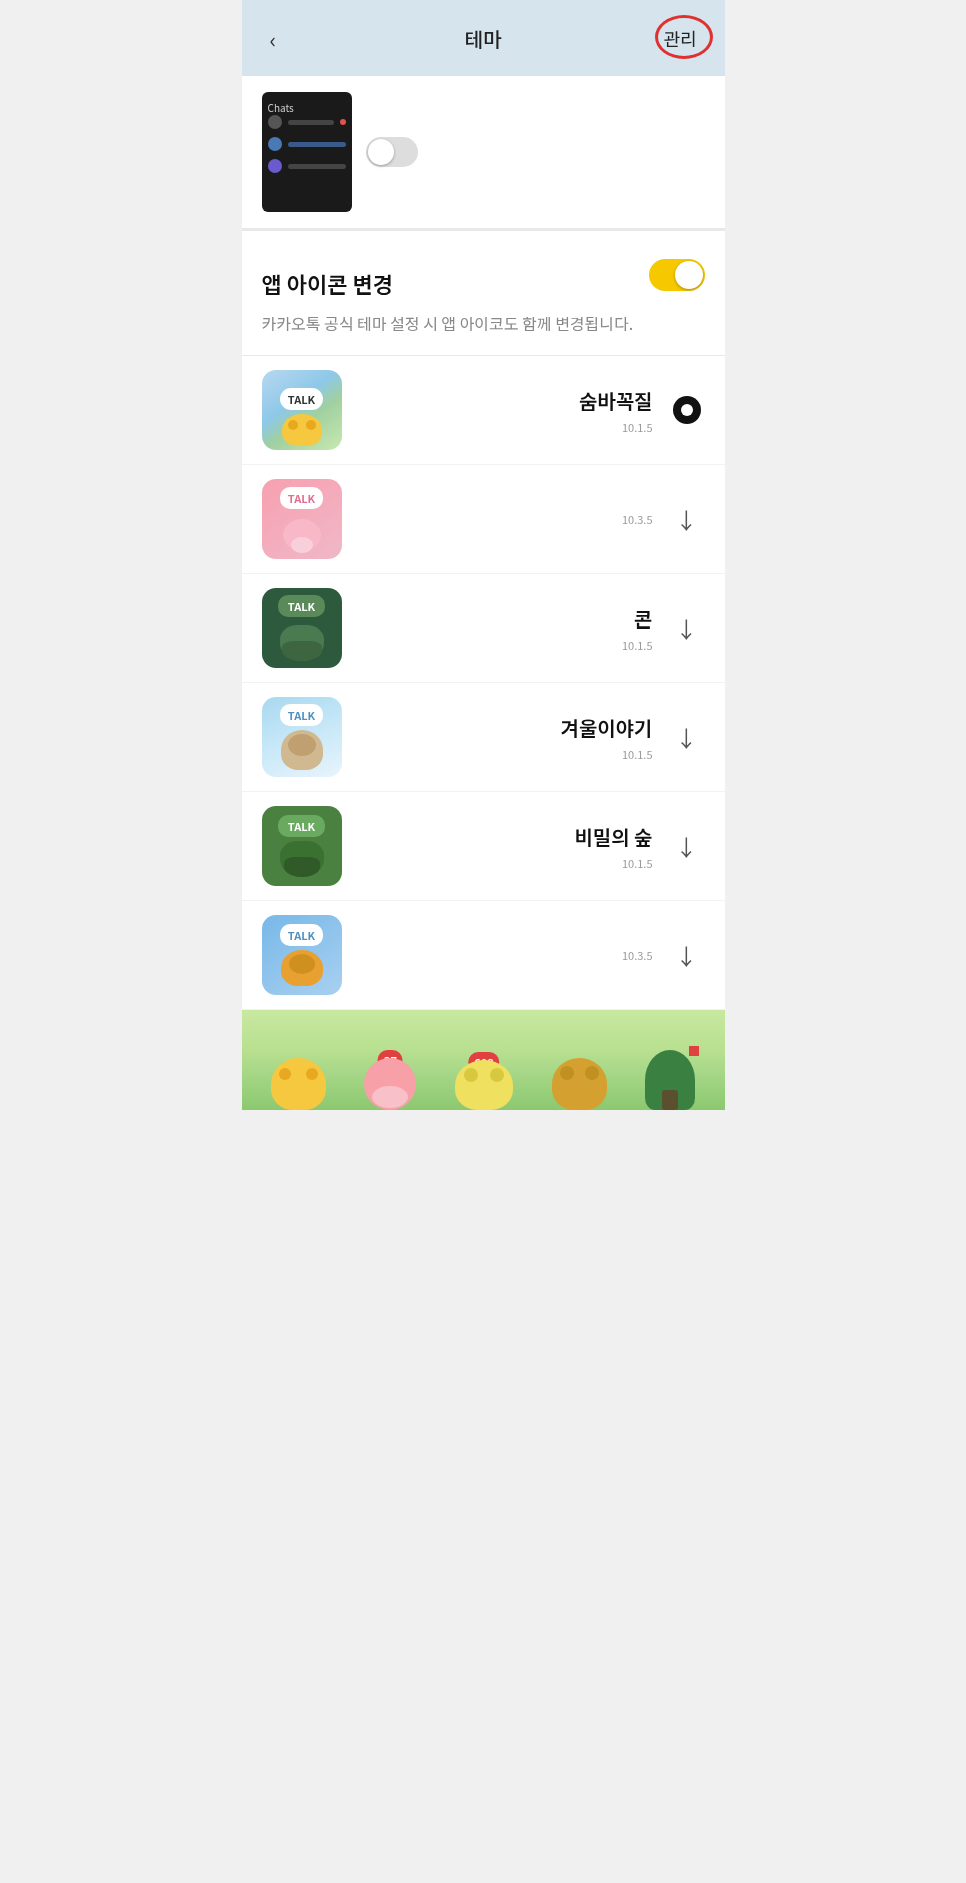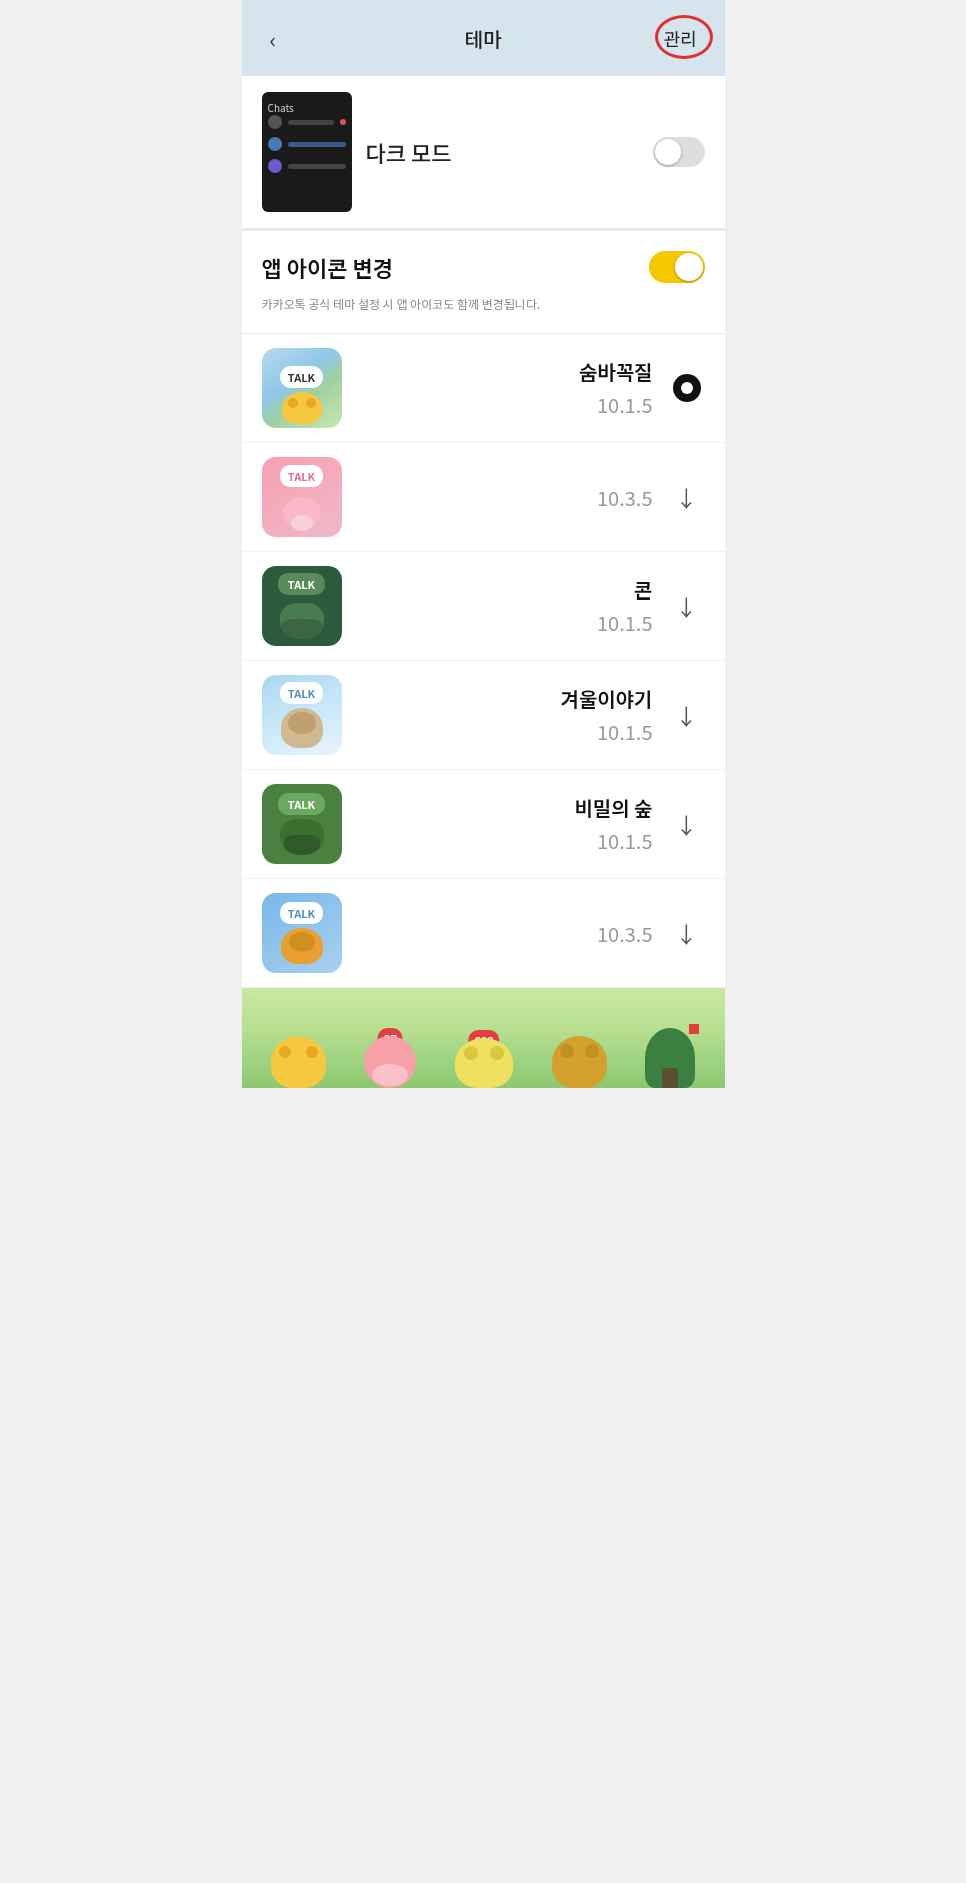--- a/index.html
+++ b/index.html
@@ -144,40 +144,41 @@
     .icon-toggle-row {
       display: flex;
       align-items: center;
       justify-content: space-between;
       padding: 20px 20px 8px;
     }
     .icon-toggle-label {
       font-size: 22px;
       font-weight: 600;
       color: #111;
+      margin-top: 16px;
     }
     .toggle-on {
       width: 56px; height: 32px;
       border-radius: 16px;
       background: #f5c800;
       position: relative;
       cursor: pointer;
     }
     .toggle-on::after {
       content: '';
       position: absolute;
       width: 28px; height: 28px;
       border-radius: 50%;
       background: #fff;
       top: 2px; right: 2px;
       box-shadow: 0 1px 3px rgba(0,0,0,0.3);
     }
     .icon-toggle-desc {
       padding: 4px 20px 20px;
-      font-size: 12px;
+      font-size: 16px;
       color: #888;
       line-height: 1.5;
     }
 
     
     .theme-item {
       display: flex;
       align-items: center;
       padding: 14px 20px;
       gap: 16px;
@@ -245,21 +246,21 @@
     }
 
     .theme-info { flex: 1; text-align: right; }
     .theme-name {
       font-size: 20px;
       font-weight: 600;
       color: #111;
       margin-bottom: 4px;
     }
     .theme-version {
-      font-size: 20px;
+      font-size: 11px;
       color: #999;
     }
     .theme-action {
       display: flex;
       align-items: center;
       justify-content: center;
       width: 36px;
     }
     .radio-selected {
       width: 28px; height: 28px;
@@ -332,21 +333,20 @@
       </div>
       <div class="chat-preview-row">
         <div class="chat-avatar chat-avatar-blue" style="width:14px;height:14px;"></div>
         <div class="chat-line" style="background:#3a5a8a;"></div>
       </div>
       <div class="chat-preview-row">
         <div class="chat-avatar chat-avatar-purple" style="width:14px;height:14px;"></div>
         <div class="chat-line"></div>
       </div>
     </div>
-    <span class="dark-mode-label">다크 모드</span>
     <div class="toggle-off"></div>
   </div>
 
   <div class="divider"></div>
 
 
   <div class="divider"></div>
 
   <div class="icon-toggle-row">
     <span class="icon-toggle-label">앱 아이콘 변경</span>

